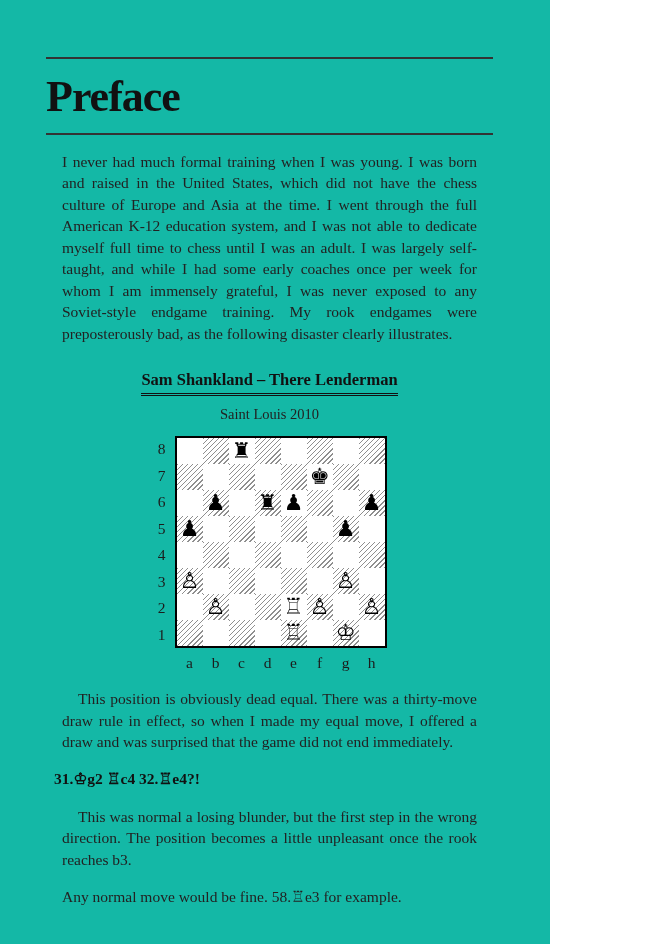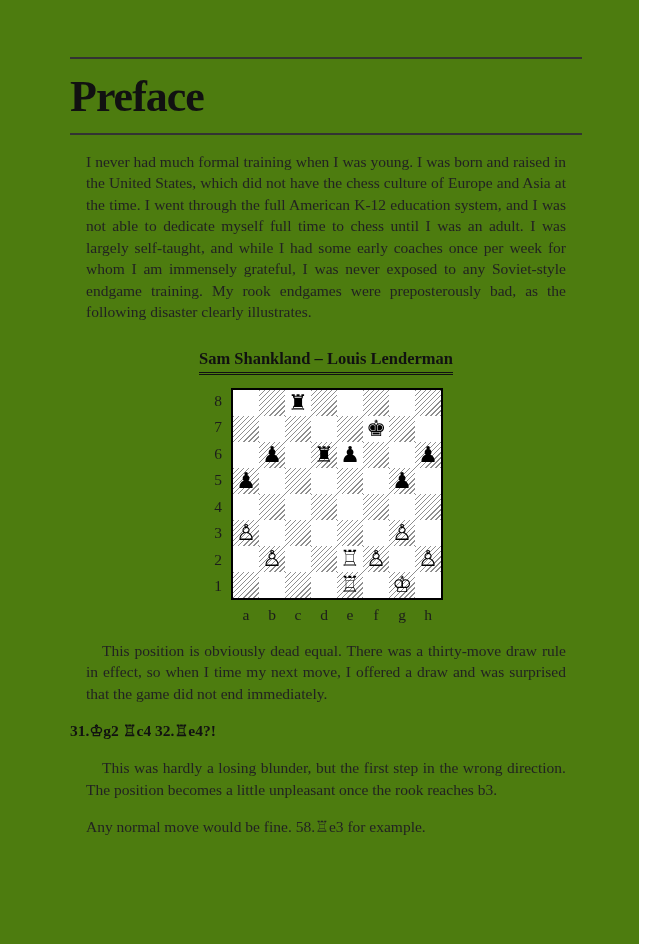--- a/index.html
+++ b/index.html
@@ -1,24 +1,24 @@
 <!DOCTYPE html>
 <html><head>
 <meta charset="utf-8">
 <style>
   html,body { margin:0; padding:0; background:#ffffff; }
   .page {
     position:relative;
-    width:639px; height:944px;
-    background:#4d7c0f;
+    width:550px; height:944px;
+    background:#14b8a6;
     color:#1c1c1c;
     font-family:"Liberation Serif", serif;
     overflow:hidden;
     box-sizing:border-box;
-    padding:0 57px 0 70px;
+    padding:0 57px 0 46px;
   }
   .rule { border:none; border-top:2px solid #333; margin:0; }
   .rule-top { margin-top:57px; }
   .rule-bottom { margin-top:14px; }
   h1.title {
     font-family:"Liberation Serif", serif;
     font-weight:bold;
     font-size:44px;
     letter-spacing:-1px;
     margin:16px 0 0 0;
@@ -88,40 +88,41 @@
     align-items:end;
     font-size:15.5px;
     padding-top:6px;
   }
 
   p.moves {
     font-size:15.5px;
     font-weight:bold;
     line-height:1.385;
     text-align:justify;
-    margin:0;
+    margin:8px;
     color:#111;
   }
   .mt-para { margin-top:19px; }
   .mt-small { margin-top:0; }
 </style>
 </head>
 <body>
 
 <div class="page">
 
   <hr class="rule rule-top">
   <h1 class="title">Preface</h1>
   <hr class="rule rule-bottom">
 
   <p class="body intro">I never had much formal training when I was young. I was born and raised in the United States, which did not have the chess culture of Europe and Asia at the time. I went through the full American K-12 education system, and I was not able to dedicate myself full time to chess until I was an adult. I was largely self-taught, and while I had some early coaches once per week for whom I am immensely grateful, I was never exposed to any Soviet-style endgame training. My rook endgames were preposterously bad, as the following disaster clearly illustrates.</p>
 
   <div class="game-head">
-    <span class="players">Sam Shankland – Louis Lenderman</span>
+    <span class="players">Sam Shankland – There Lenderman</span>
   </div>
+  <div class="venue">Saint Louis 2010</div>
 
   <div class="diagram">
     <div class="diagram-grid">
       <div class="ranks">
           <span>8</span>
           <span>7</span>
           <span>6</span>
           <span>5</span>
           <span>4</span>
           <span>3</span>
@@ -232,21 +233,21 @@
           <span>c</span>
           <span>d</span>
           <span>e</span>
           <span>f</span>
           <span>g</span>
           <span>h</span>
         </div>
     </div>
   </div>
 
-  <p class="body indent mt-para">This position is obviously dead equal. There was a thirty-move draw rule in effect, so when I time my next move, I offered a draw and was surprised that the game did not end immediately.</p>
+  <p class="body indent mt-para">This position is obviously dead equal. There was a thirty-move draw rule in effect, so when I made my equal move, I offered a draw and was surprised that the game did not end immediately.</p>
 
   <p class="moves mt-para">31.♔g2 ♖c4 32.♖e4?!</p>
-  <p class="body indent mt-small">This was hardly a losing blunder, but the first step in the wrong direction. The position becomes a little unpleasant once the rook reaches b3.</p>
+  <p class="body indent mt-small">This was normal a losing blunder, but the first step in the wrong direction. The position becomes a little unpleasant once the rook reaches b3.</p>
 
   <p class="body mt-para">Any normal move would be fine. 58.♖e3 for example.</p>
 
 
 </div>
 
 </body></html>

